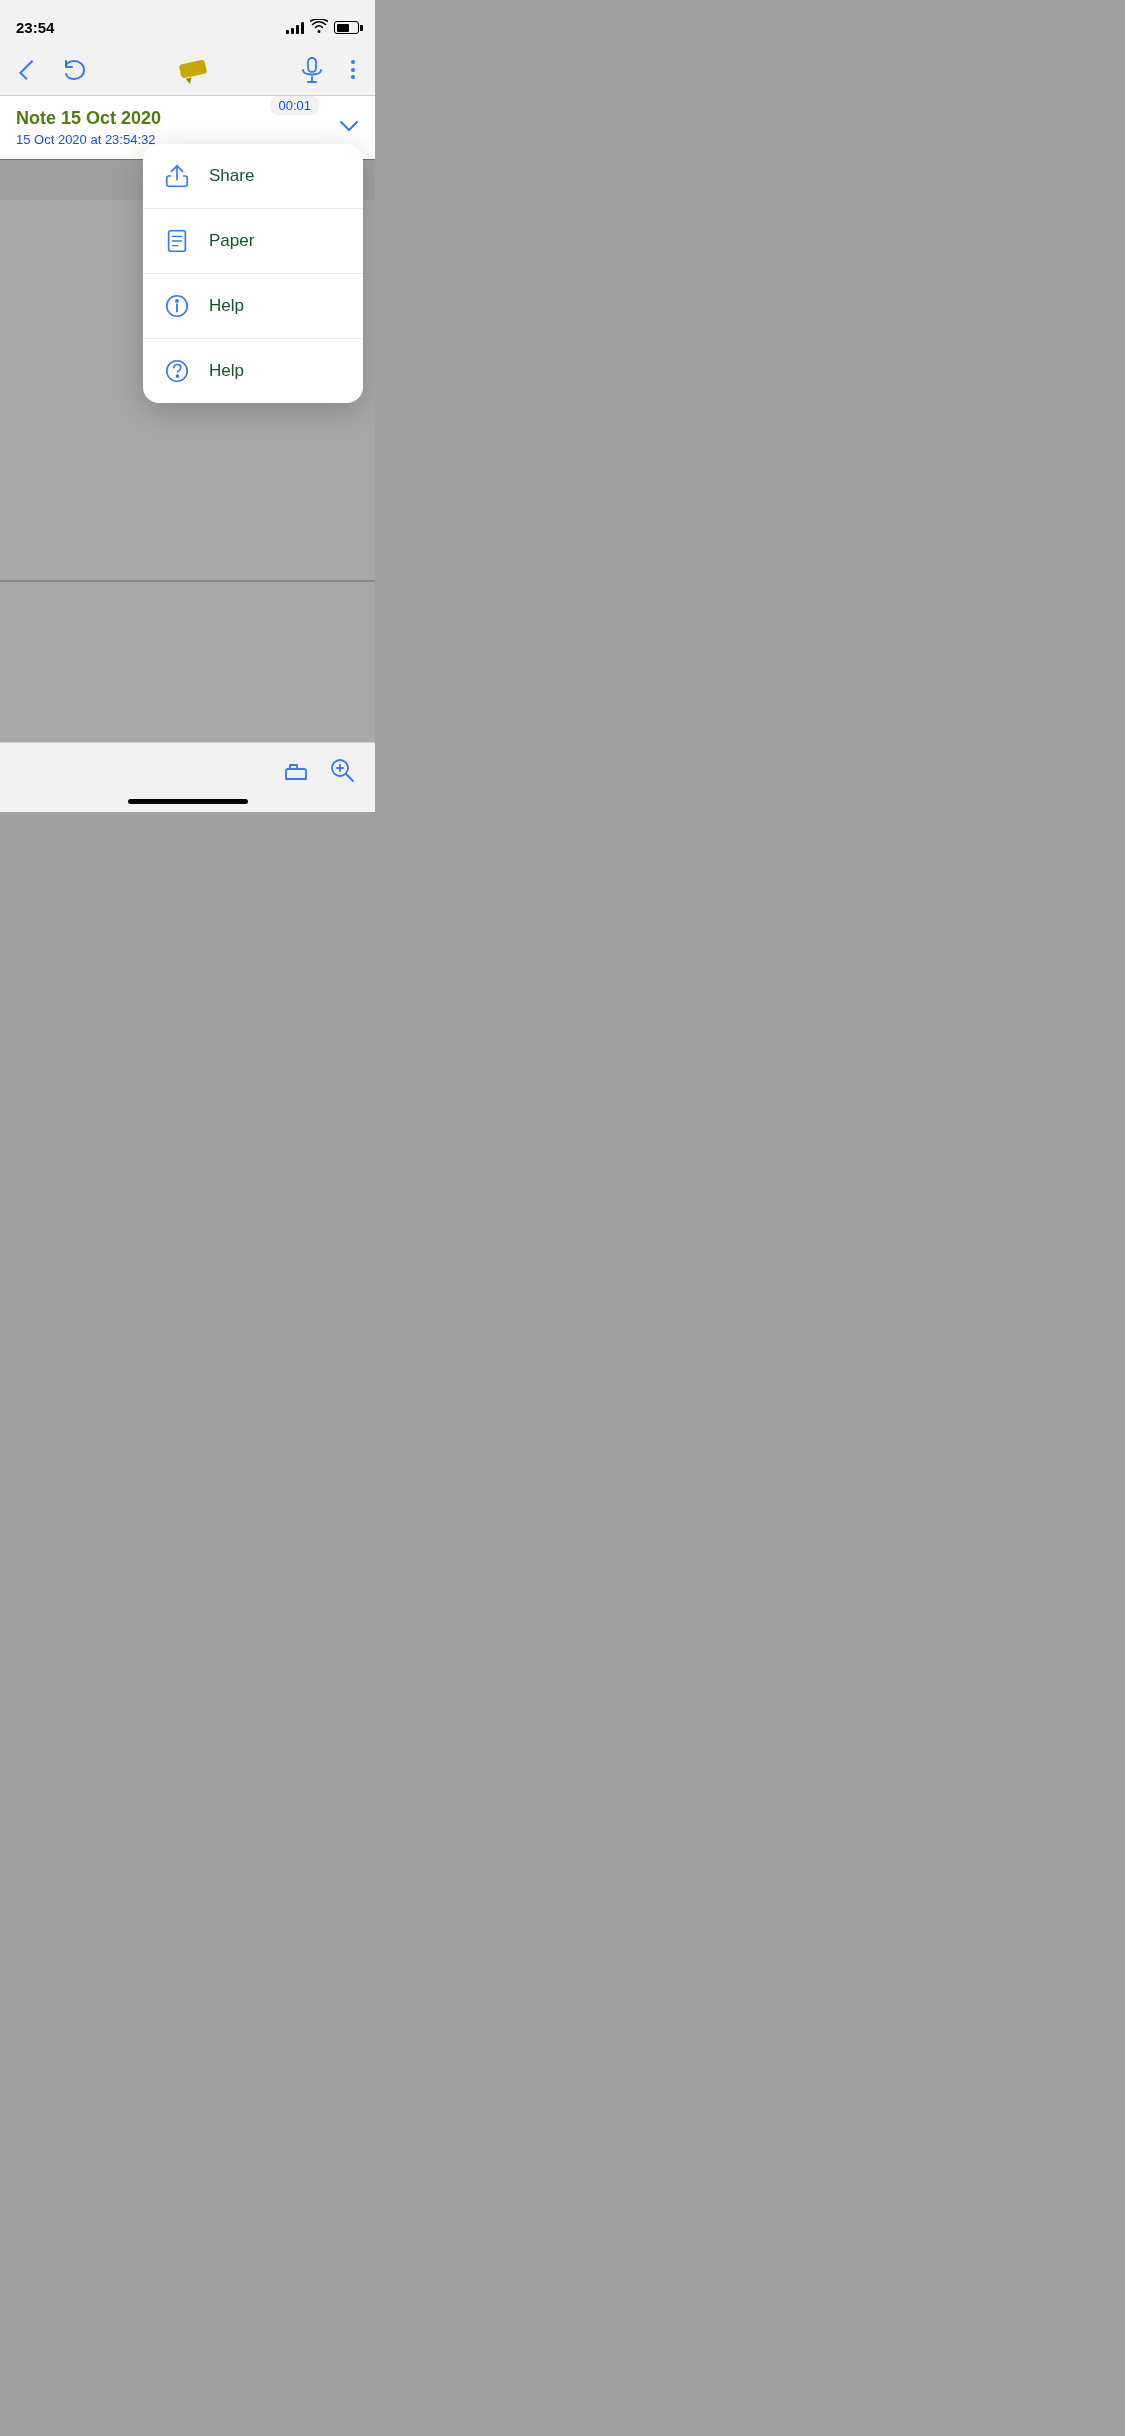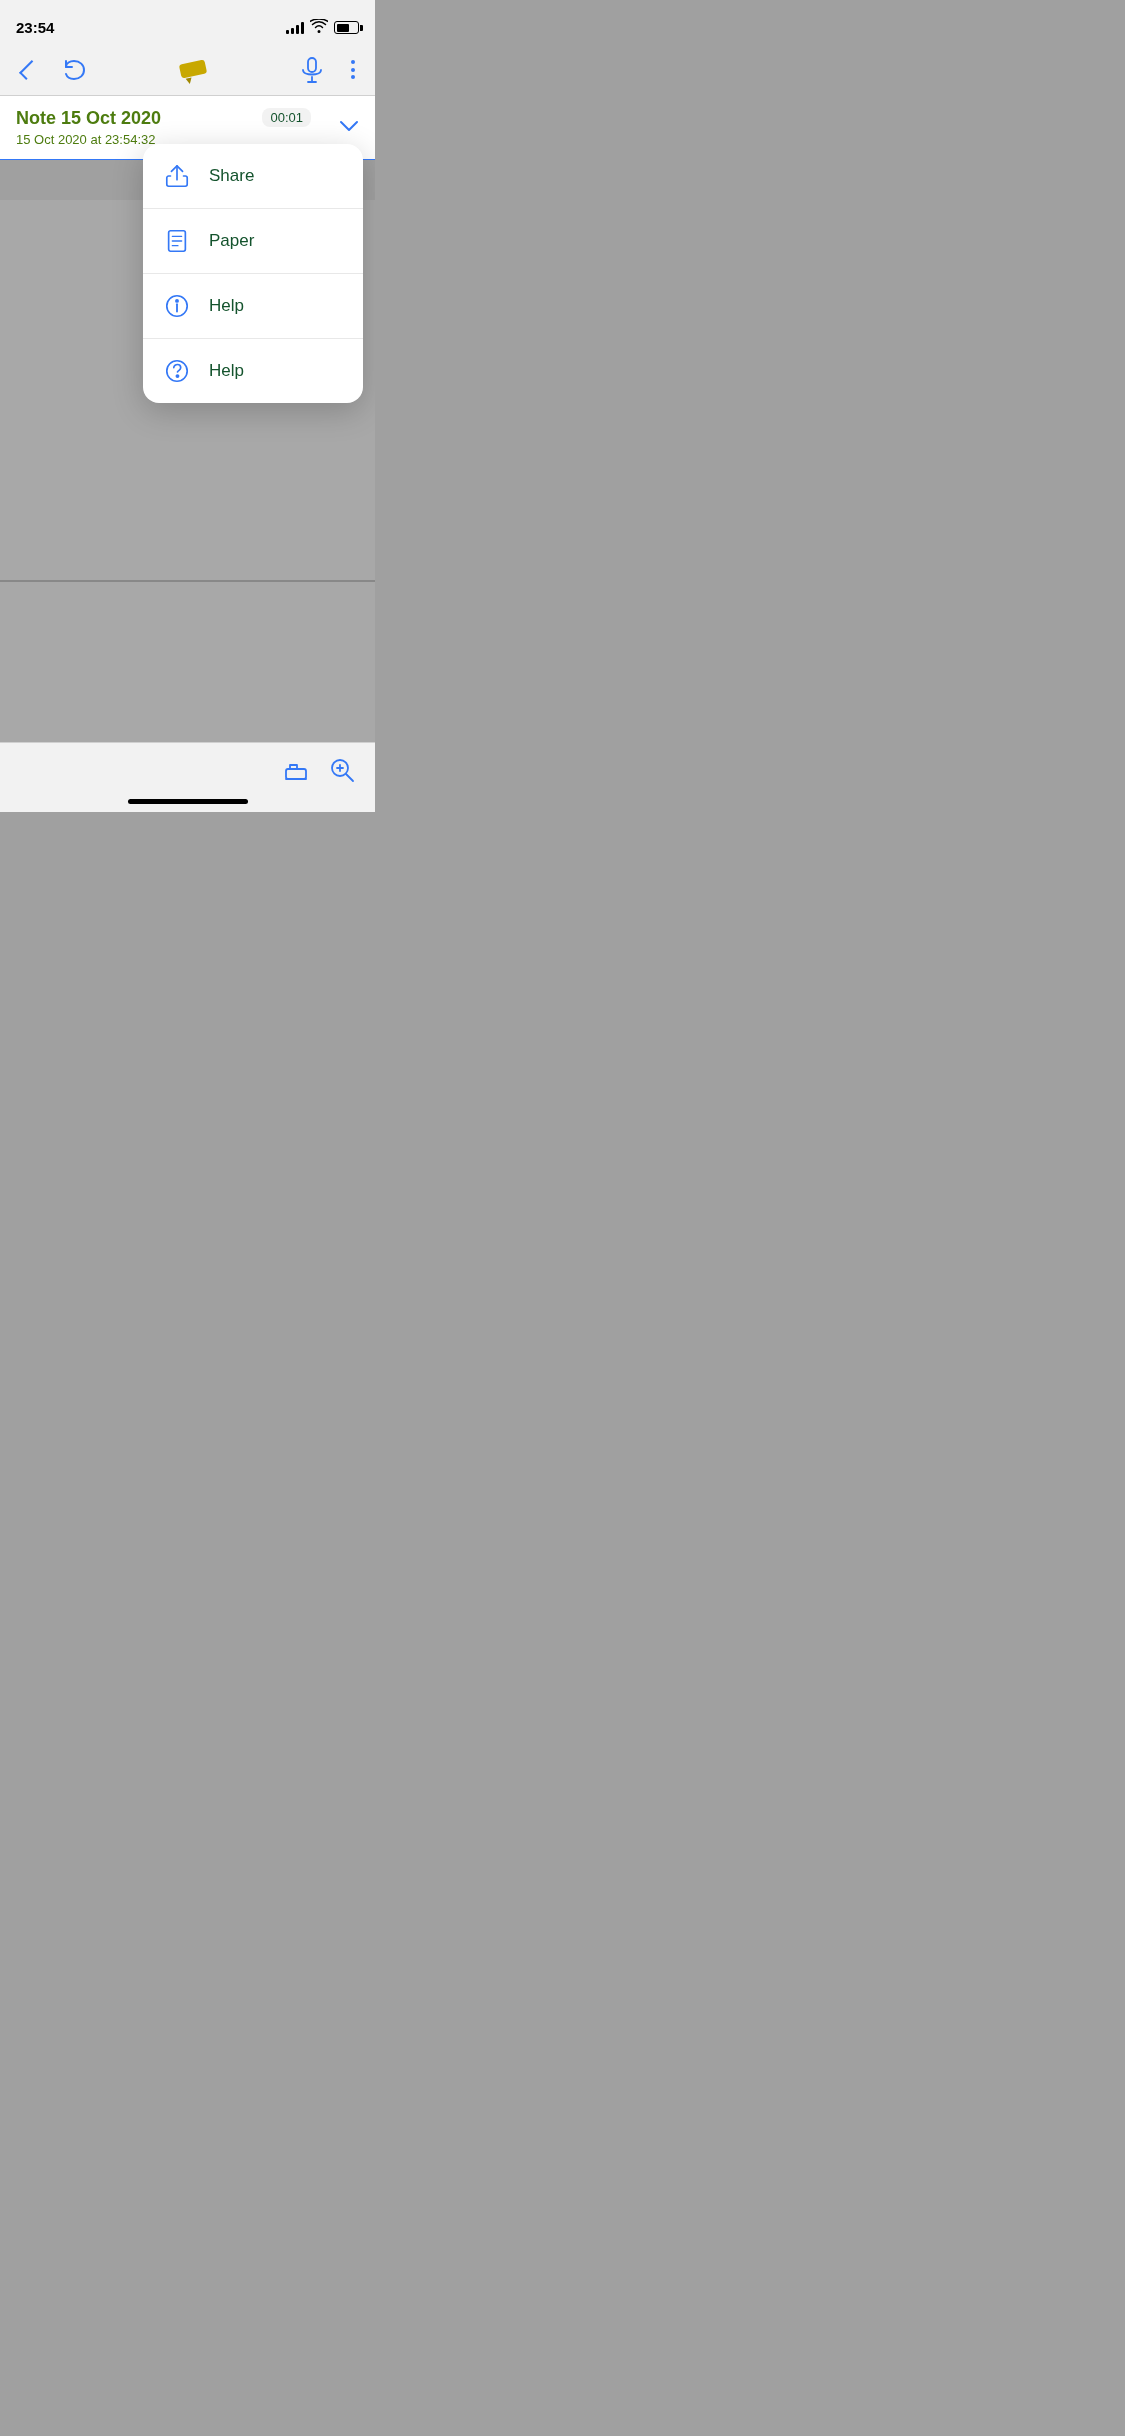--- a/index.html
+++ b/index.html
@@ -138,21 +138,21 @@
       padding: 12px 16px;
       border-bottom: 1.5px solid #3478f6;
     }
     .note-title {
       font-size: 18px;
       font-weight: 700;
       color: #4d7c0f;
     }
     .note-date {
       font-size: 13px;
-      color: #4d7c0f;
+      color: #1d4ed8;
       margin-top: 3px;
     }
 
     
     .note-header-row {
       display: flex;
       align-items: center;
       justify-content: space-between;
     }
     .note-collapse-btn {
@@ -160,27 +160,26 @@
       font-size: 18px;
       background: none;
       border: none;
       cursor: pointer;
     }
 
     
     .recording-timer {
       position: absolute;
       top: 96px;
-      right: 64px;
+      right: 56px;
       background: #f2f2f2;
-      color: #14532d;
+      color: #1d4ed8;
       font-size: 13px;
       padding: 2px 8px;
       border-radius: 8px;
-      margin-top: 12px;
     }
 
     
     .content-area {
       background: #a8a8a8;
       flex: 1;
       position: absolute;
       top: 200px;
       left: 0;
       right: 0;

